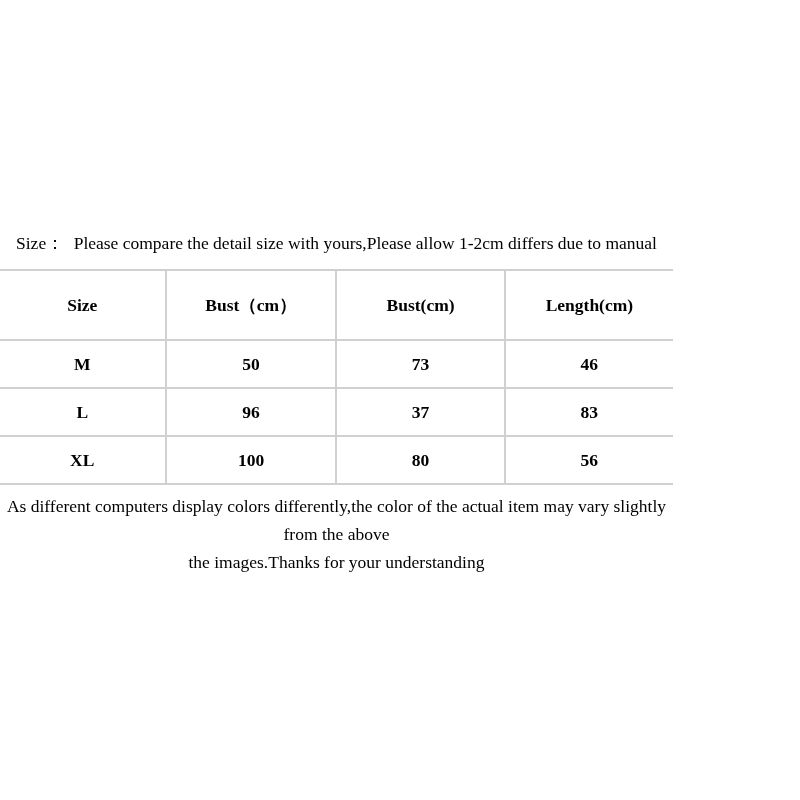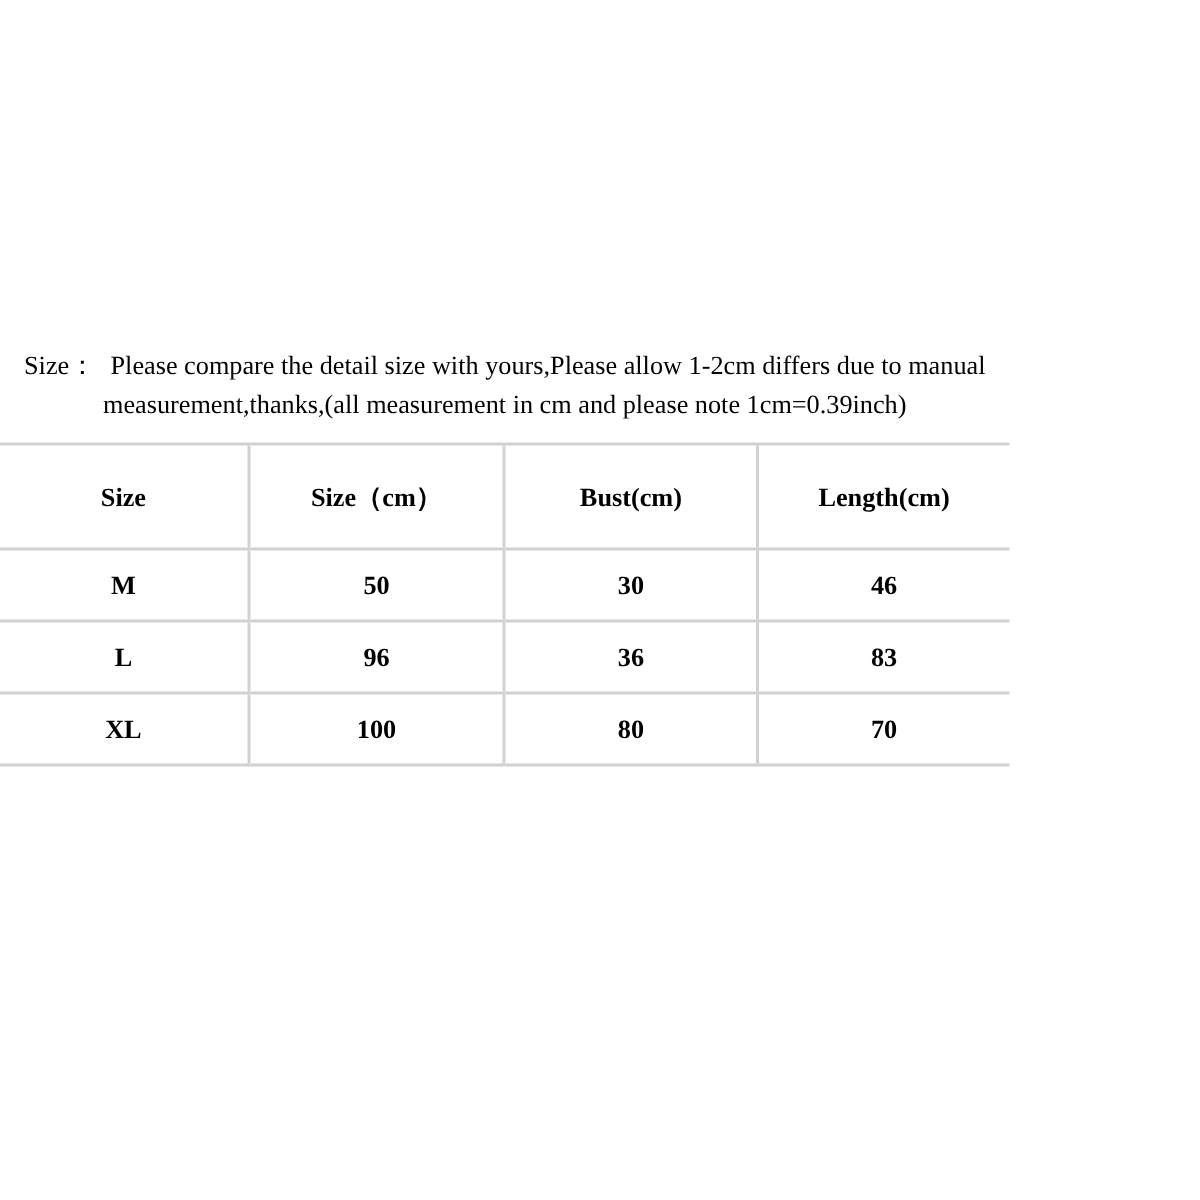--- a/index.html
+++ b/index.html
@@ -65,55 +65,58 @@
   }
 </style>
 </head>
 <body>
 
 <div class="page">
   <div class="content">
 
     <p class="intro">
       <span class="intro-label">Size：</span><span>Please compare the detail size with yours,Please allow 1-2cm differs due to manual</span><br>
-      <span>measurement,thanks,(all measurement in cm and please note 1cm=0.39inch)</span>
     </p>
 
     <table class="size-table">
       <colgroup>
         <col class="c1">
           <col class="c2">
           <col class="c3">
           <col class="c4">
       </colgroup>
       <thead>
         <tr>
           <th>Size</th>
-          <th>Size（cm）</th>
+          <th>Bust（cm）</th>
           <th>Bust(cm)</th>
           <th>Length(cm)</th>
         </tr>
       </thead>
       <tbody>
         <tr>
           <td>M</td>
           <td>50</td>
-          <td>30</td>
+          <td>73</td>
           <td>46</td>
         </tr>
         <tr>
           <td>L</td>
           <td>96</td>
-          <td>36</td>
+          <td>37</td>
           <td>83</td>
         </tr>
         <tr>
           <td>XL</td>
           <td>100</td>
           <td>80</td>
-          <td>70</td>
+          <td>56</td>
         </tr>
       </tbody>
     </table>
 
+    <p class="footer-note">
+      <span>As different computers display colors differently,the color of the actual item may vary slightly from the above</span><br>
+      <span>the images.Thanks for your understanding</span>
+    </p>
 
   </div>
 </div>
 
 </body></html>

